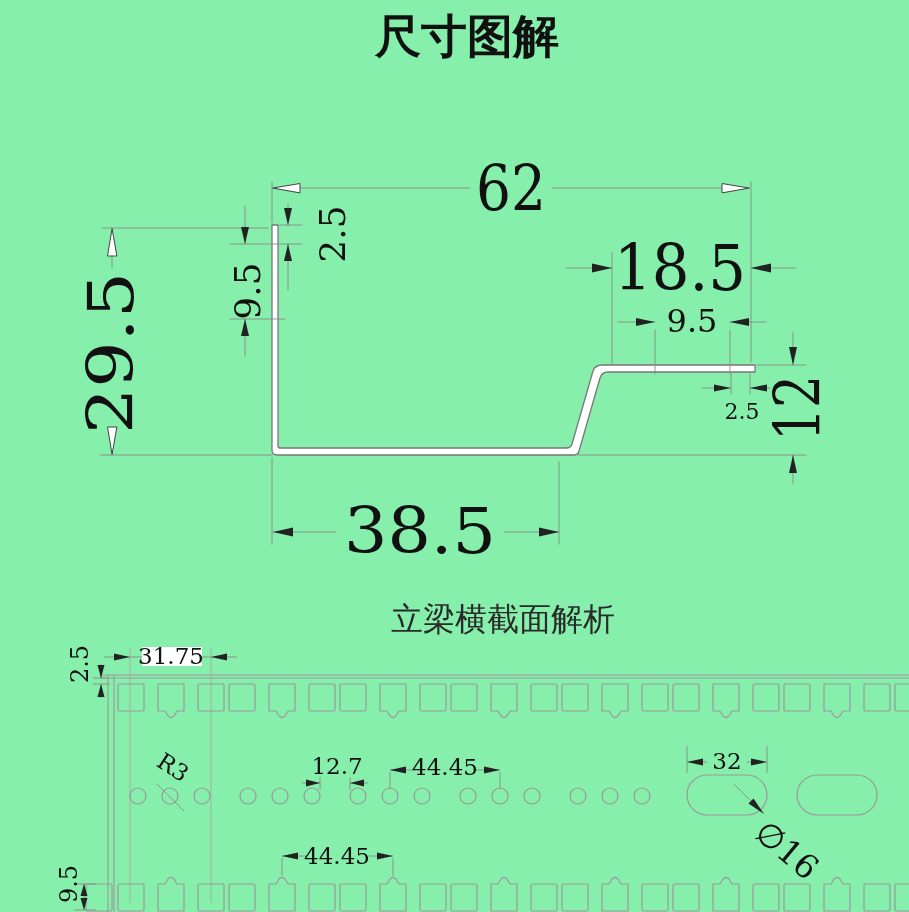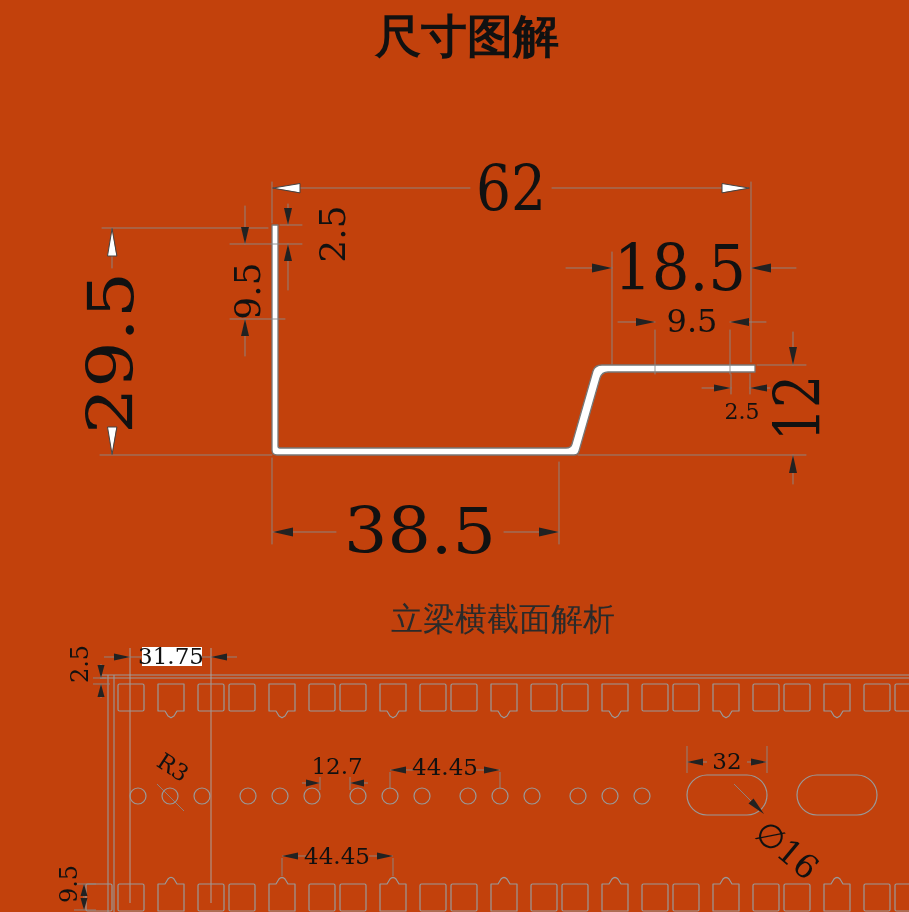--- a/index.html
+++ b/index.html
@@ -1,16 +1,16 @@
 <!DOCTYPE html>
 <html><head>
 <meta charset="utf-8">
 <style>
   html,body{margin:0;padding:0;background:#ffffff;}
-  .page{position:relative;width:909px;height:912px;background:#c2410c;overflow:hidden;
+  .page{position:relative;width:909px;height:912px;background:#86efac;overflow:hidden;
         font-family:"DejaVu Serif", serif;}
   svg{position:absolute;top:0;left:0;}
   text{fill:#111;}
   .cjk{font-family:"Liberation Sans", sans-serif;font-weight:bold;}
   .cjk2{font-family:"Liberation Sans", sans-serif;font-weight:normal;fill:#2a2a2a;}
   .dim-big{font-size:64px;}
   .dim-med{font-size:36px;}
   .dim-sm{font-size:32px;}
   .dim-xs{font-size:22px;}
   .sdim{font-size:23px;}

